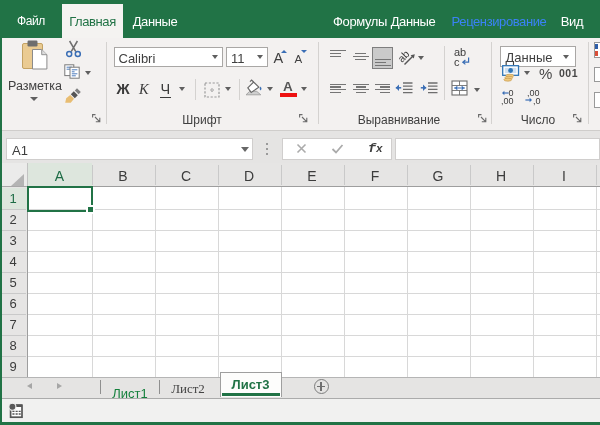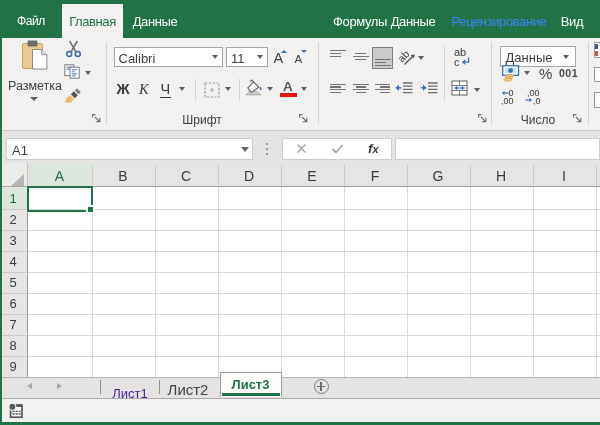--- a/index.html
+++ b/index.html
@@ -130,20 +130,21 @@
       <path d="M8 1 h9.5 M8 4.2 h9.5 M8 7.4 h9.5 M8 10.6 h9.5" stroke="#6e6e6e" stroke-width="1.3"></path>
       <path d="M0.8 5.8 h5.4" stroke="#3a6eb5" stroke-width="1.5"></path>
       <path d="M3 2.6 L6.2 5.8 L3 9 Z" fill="#3a6eb5"></path>
     </svg>
 <svg style="left:451px;top:80px;" width="17" height="16" viewBox="0 0 17 16">
       <rect x="1" y="1" width="15" height="14" fill="#fff" stroke="#6e6e6e" stroke-width="1.1"></rect>
       <path d="M1 5.5 h15 M1 10.5 h15 M8.5 1 v4.5 M8.5 10.5 v4.5" stroke="#6e6e6e" stroke-width="0.9"></path>
       <path d="M3 8 h11 M4.5 8 l1.8 -1.6 M4.5 8 l1.8 1.6 M12.5 8 l-1.8 -1.6 M12.5 8 l-1.8 1.6" stroke="#3a6eb5" stroke-width="1.2" fill="none"></path>
     </svg>
 <div style="left:473.5px;top:87.5px;width:0;height:0;border-left:3.5px solid transparent;border-right:3.5px solid transparent;border-top:4px solid #5f5f5f;"></div>
+<div class="t" style="left:399px;top:113px;transform:translateX(-50%);font-size:12px;color:#404040;">Выравнивание</div>
 <svg style="left:478px;top:114px;" width="10" height="10" viewBox="0 0 10 10">
       <path d="M0.6 3.5 V0.6 H3.5 M3 3 L7.8 7.8 M7.8 3.8 V7.8 H3.8" stroke="#6a6a6a" stroke-width="1.1" fill="none"></path>
     </svg>
 <div style="left:500px;top:46px;width:76px;height:20.5px;background:#fff;border:1px solid #a9a7a5;"></div>
 <div class="t" style="left:505.5px;top:50px;font-size:13px;color:#404040;">Данные</div>
 <div style="left:563.0px;top:55.0px;width:0;height:0;border-left:3.5px solid transparent;border-right:3.5px solid transparent;border-top:4px solid #5f5f5f;"></div>
 <svg style="left:502px;top:64.5px;" width="19" height="17" viewBox="0 0 19 17">
       <rect x="0.7" y="0.7" width="15.8" height="9.6" fill="#fff" stroke="#2e75b6" stroke-width="1.3"></rect>
       <rect x="2.8" y="2.8" width="11.6" height="5.4" fill="#cfe0f1"></rect>
       <circle cx="8.6" cy="5.5" r="2.4" fill="#2e75b6"></circle>
@@ -182,21 +183,21 @@
 <div style="left:266px;top:143px;width:2px;height:2px;background:#9a9a9a;"></div>
 <div style="left:266px;top:148px;width:2px;height:2px;background:#9a9a9a;"></div>
 <div style="left:266px;top:153px;width:2px;height:2px;background:#9a9a9a;"></div>
 <div style="left:282px;top:138px;width:110px;height:22px;background:#fff;border:1px solid #d0cecd;"></div>
 <svg style="left:295px;top:142px;" width="13" height="13" viewBox="0 0 13 13">
       <path d="M2.5 2.5 L10.5 10.5 M10.5 2.5 L2.5 10.5" stroke="#ababab" stroke-width="1.6"></path>
     </svg>
 <svg style="left:331px;top:142px;" width="13" height="13" viewBox="0 0 13 13">
       <path d="M1.5 7 L5 10.5 L11.5 3" stroke="#ababab" stroke-width="1.8" fill="none"></path>
     </svg>
-<div class="t" style="left:368px;top:141px;font-size:13.5px;font-style:italic;font-family:Liberation Sans, sans-serif;color:#3d3d3d;font-weight:bold;text-align:right;">f<span style="position:static;font-size:11px;">x</span></div>
+<div class="t" style="left:368px;top:141px;font-size:13.5px;font-style:italic;font-family:Liberation Mono, monospace;color:#3d3d3d;font-weight:bold;text-align:right;">f<span style="position:static;font-size:11px;">x</span></div>
 <div style="left:395px;top:138px;width:205px;height:22px;background:#fff;border:1px solid #d0cecd;"></div>
 <div style="left:0;top:163px;width:600px;height:24px;background:#e6e5e4;border-bottom:1px solid #9e9e9e;"></div>
 <div style="left:0;top:163px;width:27.5px;height:23.5px;background:#ebebea;border-right:1px solid #c2c2c2;border-bottom:1px solid #a8a8a8;"></div>
 <div style="left:11px;top:174px;width:0;height:0;border-left:13px solid transparent;border-bottom:12px solid #b4b4b4;"></div>
 <div style="left:27.5px;top:163px;width:64.0px;height:24px;background:#dde6dd;"></div>
 <div class="t" style="left:59.5px;top:168px;transform:translateX(-50%);font-size:14px;color:#1d6c45;">A</div>
 <div style="left:91.5px;top:165px;width:1px;height:20px;background:#c9c9c9;"></div>
 <div class="t" style="left:123.0px;top:168px;transform:translateX(-50%);font-size:14px;color:#3c3c3c;">B</div>
 <div style="left:154.5px;top:165px;width:1px;height:20px;background:#c9c9c9;"></div>
 <div class="t" style="left:186.0px;top:168px;transform:translateX(-50%);font-size:14px;color:#3c3c3c;">C</div>
@@ -252,22 +253,22 @@
 <div class="t" style="left:13px;top:359.0px;transform:translateX(-50%);font-size:13px;color:#3c3c3c;">9</div>
 <div style="left:2px;top:355.5px;width:24px;height:1px;background:#c9c9c9;"></div>
 <div style="left:26.5px;top:185.5px;width:66px;height:26px;border:2.2px solid #217346;"></div>
 <div style="left:86px;top:205px;width:9px;height:9px;background:#fff;"></div>
 <div style="left:87.8px;top:206.8px;width:5.4px;height:5.4px;background:#217346;"></div>
 <div style="left:0;top:376.5px;width:600px;height:21px;background:#e5e4e3;border-top:1px solid #b5b5b5;"></div>
 <div style="left:27px;top:382.5px;width:0;height:0;border-top:3.8px solid transparent;border-bottom:3.8px solid transparent;border-right:5px solid #a6a6a6;"></div>
 <div style="left:56.5px;top:382.5px;width:0;height:0;border-top:3.8px solid transparent;border-bottom:3.8px solid transparent;border-left:5px solid #a6a6a6;"></div>
 <div style="left:100px;top:380px;width:1px;height:14px;background:#8f8f8f;"></div>
 <div style="left:159px;top:380px;width:1px;height:14px;background:#8f8f8f;"></div>
-<div class="t" style="left:130px;top:386px;transform:translateX(-50%);font-size:13px;color:#4c1d95;">Лист1</div>
-<div class="t" style="left:188px;top:381px;transform:translateX(-50%);font-size:15px;color:#444;">Лист2</div>
+<div class="t" style="left:130px;top:386px;transform:translateX(-50%);font-size:13px;color:#15803d;">Лист1</div>
+<div class="t" style="left:188px;top:381px;transform:translateX(-50%);font-size:13px;color:#444;font-family:Liberation Serif, serif;">Лист2</div>
 <div style="left:220px;top:371.5px;width:61.5px;height:25px;background:#fdfdfc;border:1px solid #9f9f9f;border-bottom:none;"></div>
 <div style="left:221.5px;top:393px;width:58.5px;height:3.2px;background:#217346;"></div>
 <div class="t" style="left:250.5px;top:377px;transform:translateX(-50%);font-size:13px;font-weight:bold;color:#217346;">Лист3</div>
 <div style="left:313.5px;top:379px;width:15px;height:15px;border:1.2px solid #7e7e7e;border-radius:50%;"></div>
 <div style="left:316.8px;top:385.6px;width:8.5px;height:1.9px;background:#6f6f6f;"></div>
 <div style="left:320.1px;top:382.3px;width:1.9px;height:8.5px;background:#6f6f6f;"></div>
 <div style="left:0;top:397.5px;width:600px;height:24.5px;background:#f1f1f0;border-top:1px solid #ababab;"></div>
 <svg style="left:7px;top:402px;" width="17" height="17" viewBox="0 0 17 17">
       <rect x="3.6" y="3.2" width="11.4" height="12" fill="#fff" stroke="#565656" stroke-width="1.7"></rect>
       <rect x="9" y="2.4" width="6" height="2.6" fill="#565656"></rect>

